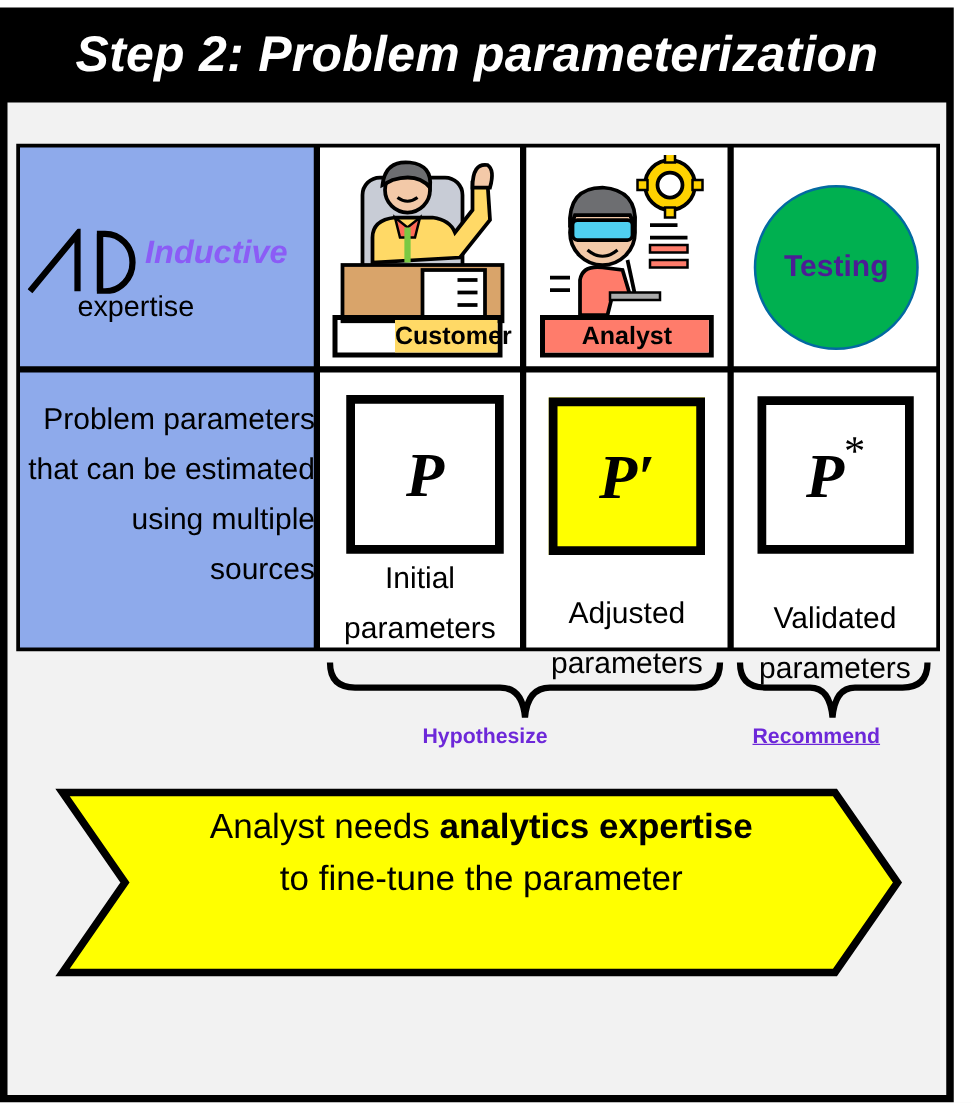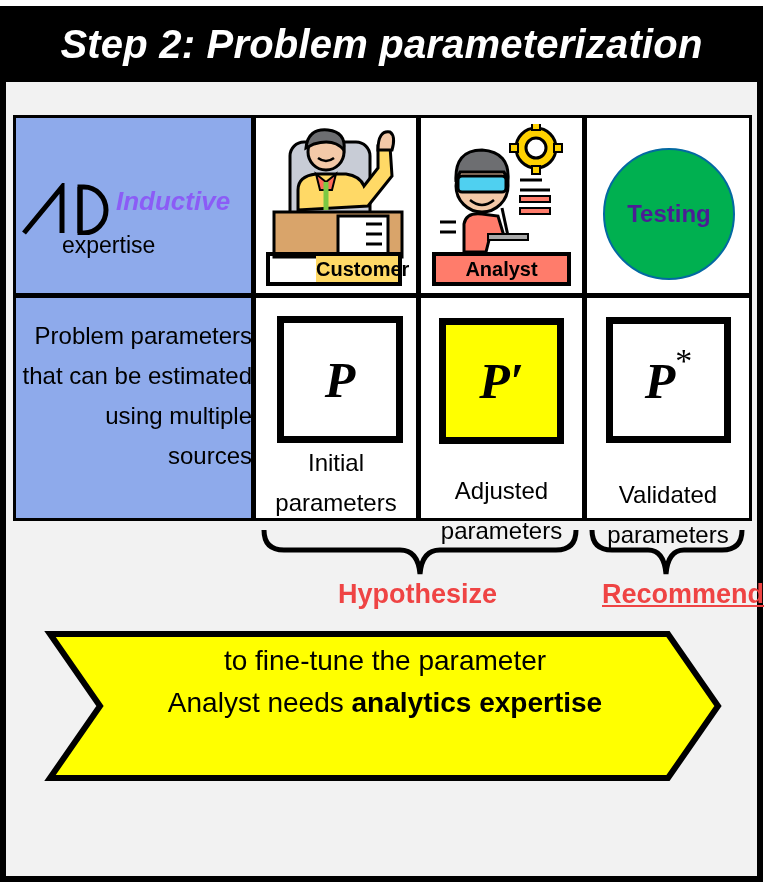--- a/index.html
+++ b/index.html
@@ -14,21 +14,21 @@
   .inductive { position:absolute; left:116px; top:186px; font-weight:bold; font-style:italic; font-size:26px; color:#8b5cf6; }
   .approach { position:absolute; left:62px; top:232px; font-size:23px; color:#000; }
   .desc { position:absolute; left:16px; top:316px; width:236px; text-align:right; font-size:24px; line-height:40px; color:#000; }
   .role-label { position:absolute; box-sizing:border-box; border:4px solid #000; font-weight:bold; font-size:20px; text-align:center; line-height:26px; color:#000; }
   .param-box { position:absolute; box-sizing:border-box; border:7px solid #000; background:#fff; display:flex; align-items:center; justify-content:center; }
   .param-box span { font-family:"Liberation Serif", serif; font-weight:bold; font-style:italic; font-size:50px; color:#000; }
   .param-box sup { font-family:"Liberation Serif", serif; font-style:normal; font-weight:normal; font-size:34px; position:relative; top:-8px; }
   .plabel { position:absolute; text-align:center; font-size:24px; line-height:40px; color:#000; }
   .testing { position:absolute; left:603px; top:148px; width:132px; height:132px; border-radius:50%; background:#00b050; box-sizing:border-box; border:2px solid #0369a1; color:#4c1d95; font-weight:bold; font-size:24px; display:flex; align-items:center; justify-content:center; }
   .brace { position:absolute; }
-  .brace-label { position:absolute; font-weight:bold; font-size:27px; color:#ef4444; }
+  .brace-label { position:absolute; font-weight:bold; font-size:17px; color:#6d28d9; }
   .chevron { position:absolute; left:40px; top:630px; width:690px; height:152px; }
   .chevron-text { position:absolute; left:100px; top:640px; width:570px; text-align:center; font-size:28px; line-height:42px; color:#000; font-family:"Liberation Sans Narrow","Liberation Sans", sans-serif; }
   .chevron-text b { font-weight:bold; }
 </style>
 </head>
 <body>
 
 <div class="frame"></div>
 <div class="title">Step 2: Problem parameterization</div>
 <div class="panel"></div>
@@ -139,15 +139,15 @@
 
 <svg class="brace" style="left:586px;top:528px;width:162px;height:50px;" viewBox="0 0 162 50">
   <path d="M6 2 Q6 22 26 22 L62 22 Q78 22 80 46 Q82 22 98 22 L136 22 Q156 22 156 2" fill="none" stroke="#000" stroke-width="5"></path>
 </svg>
 <div class="brace-label" style="left:602px;top:579px;text-decoration:underline;">Recommend</div>
 
 <svg class="chevron" viewBox="0 0 690 152">
   <polygon points="10,4 628,4 678,76 628,148 10,148 60,76" fill="#ffff00" stroke="#000" stroke-width="6" stroke-linejoin="miter"></polygon>
 </svg>
 <div class="chevron-text">
+  <div><span>Analyst needs </span><b>analytics expertise</b></div>
   <div>to fine-tune the parameter</div>
-  <div><span>Analyst needs </span><b>analytics expertise</b></div>
 </div>
 
 </body></html>

